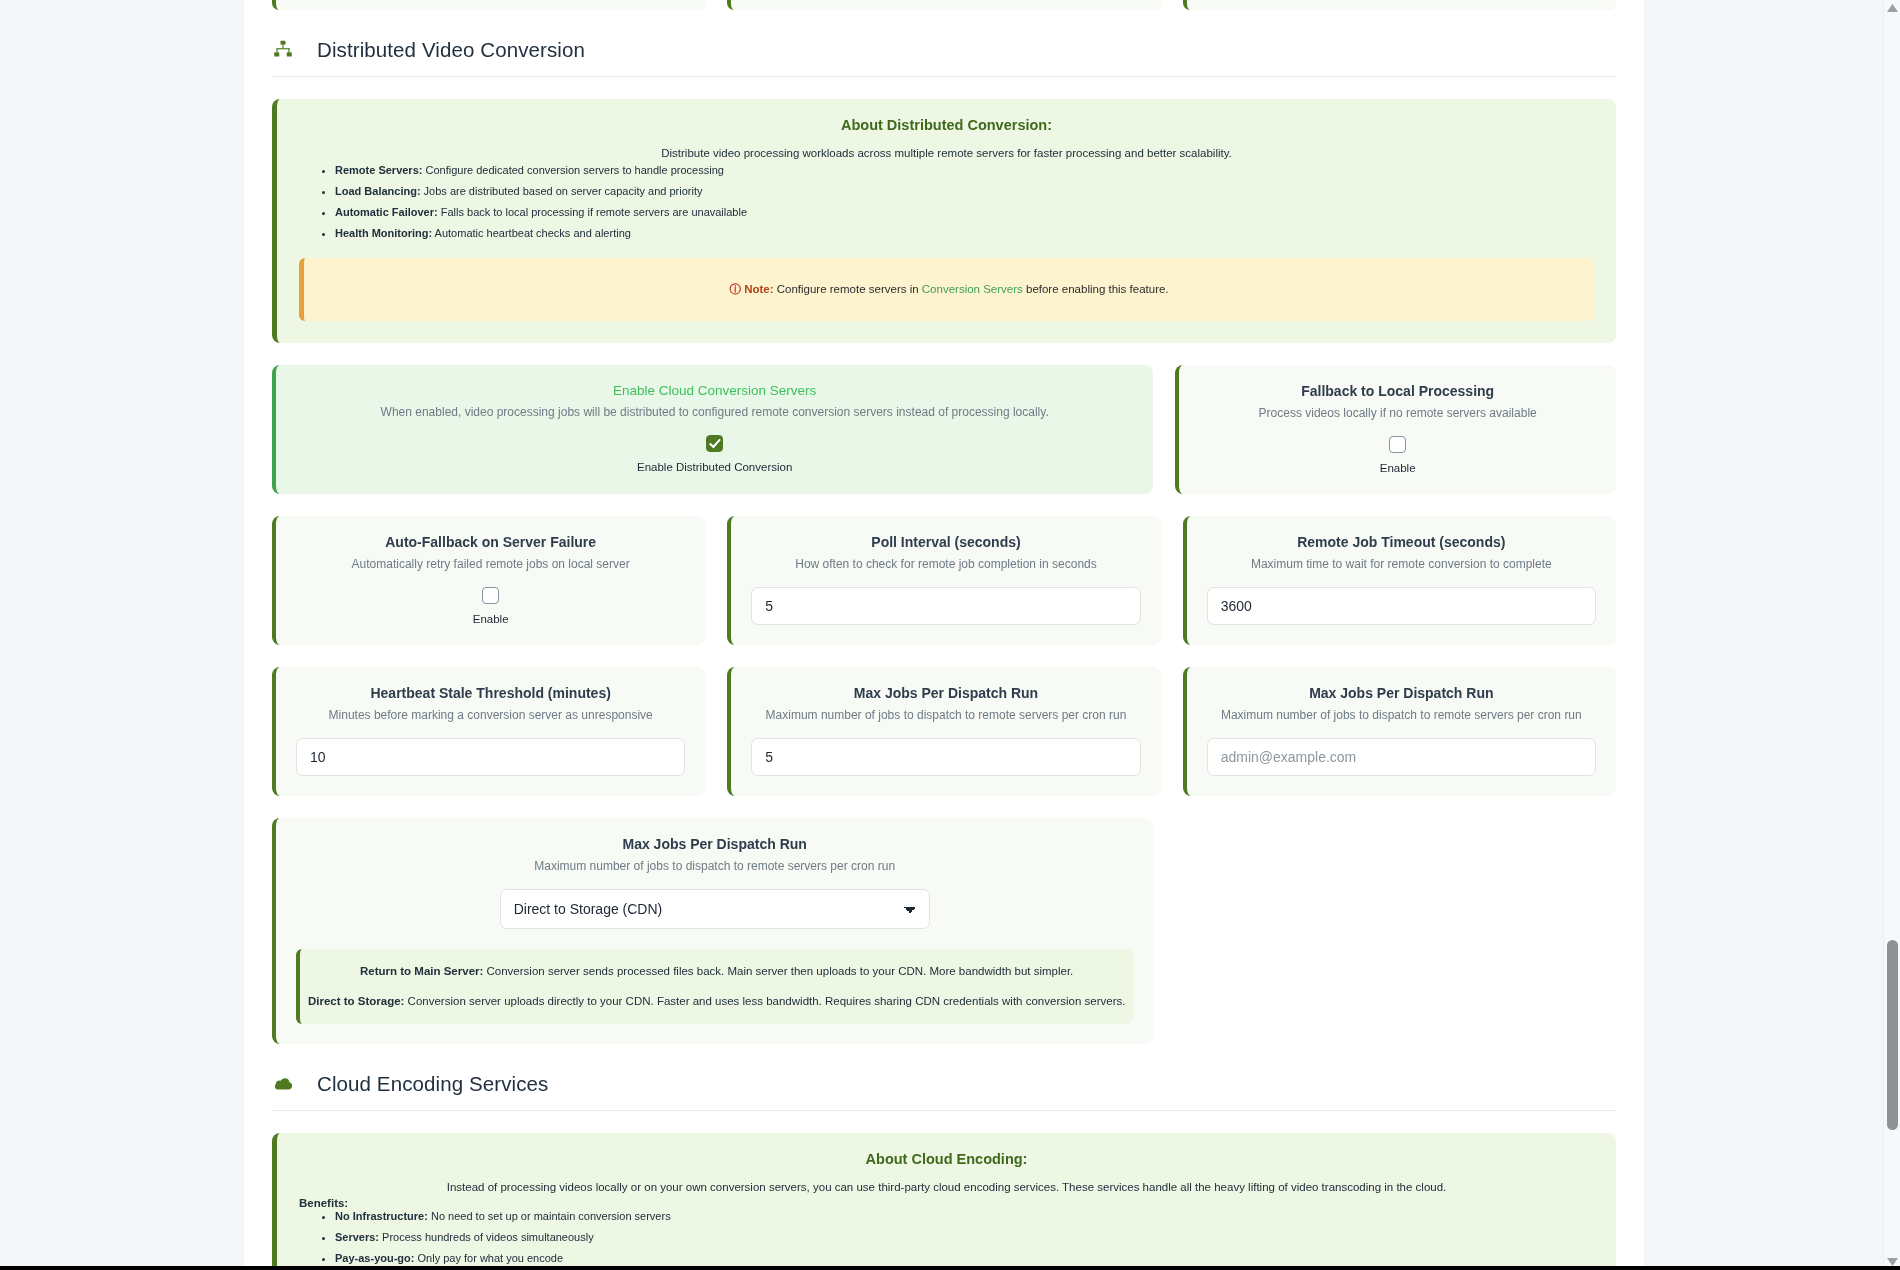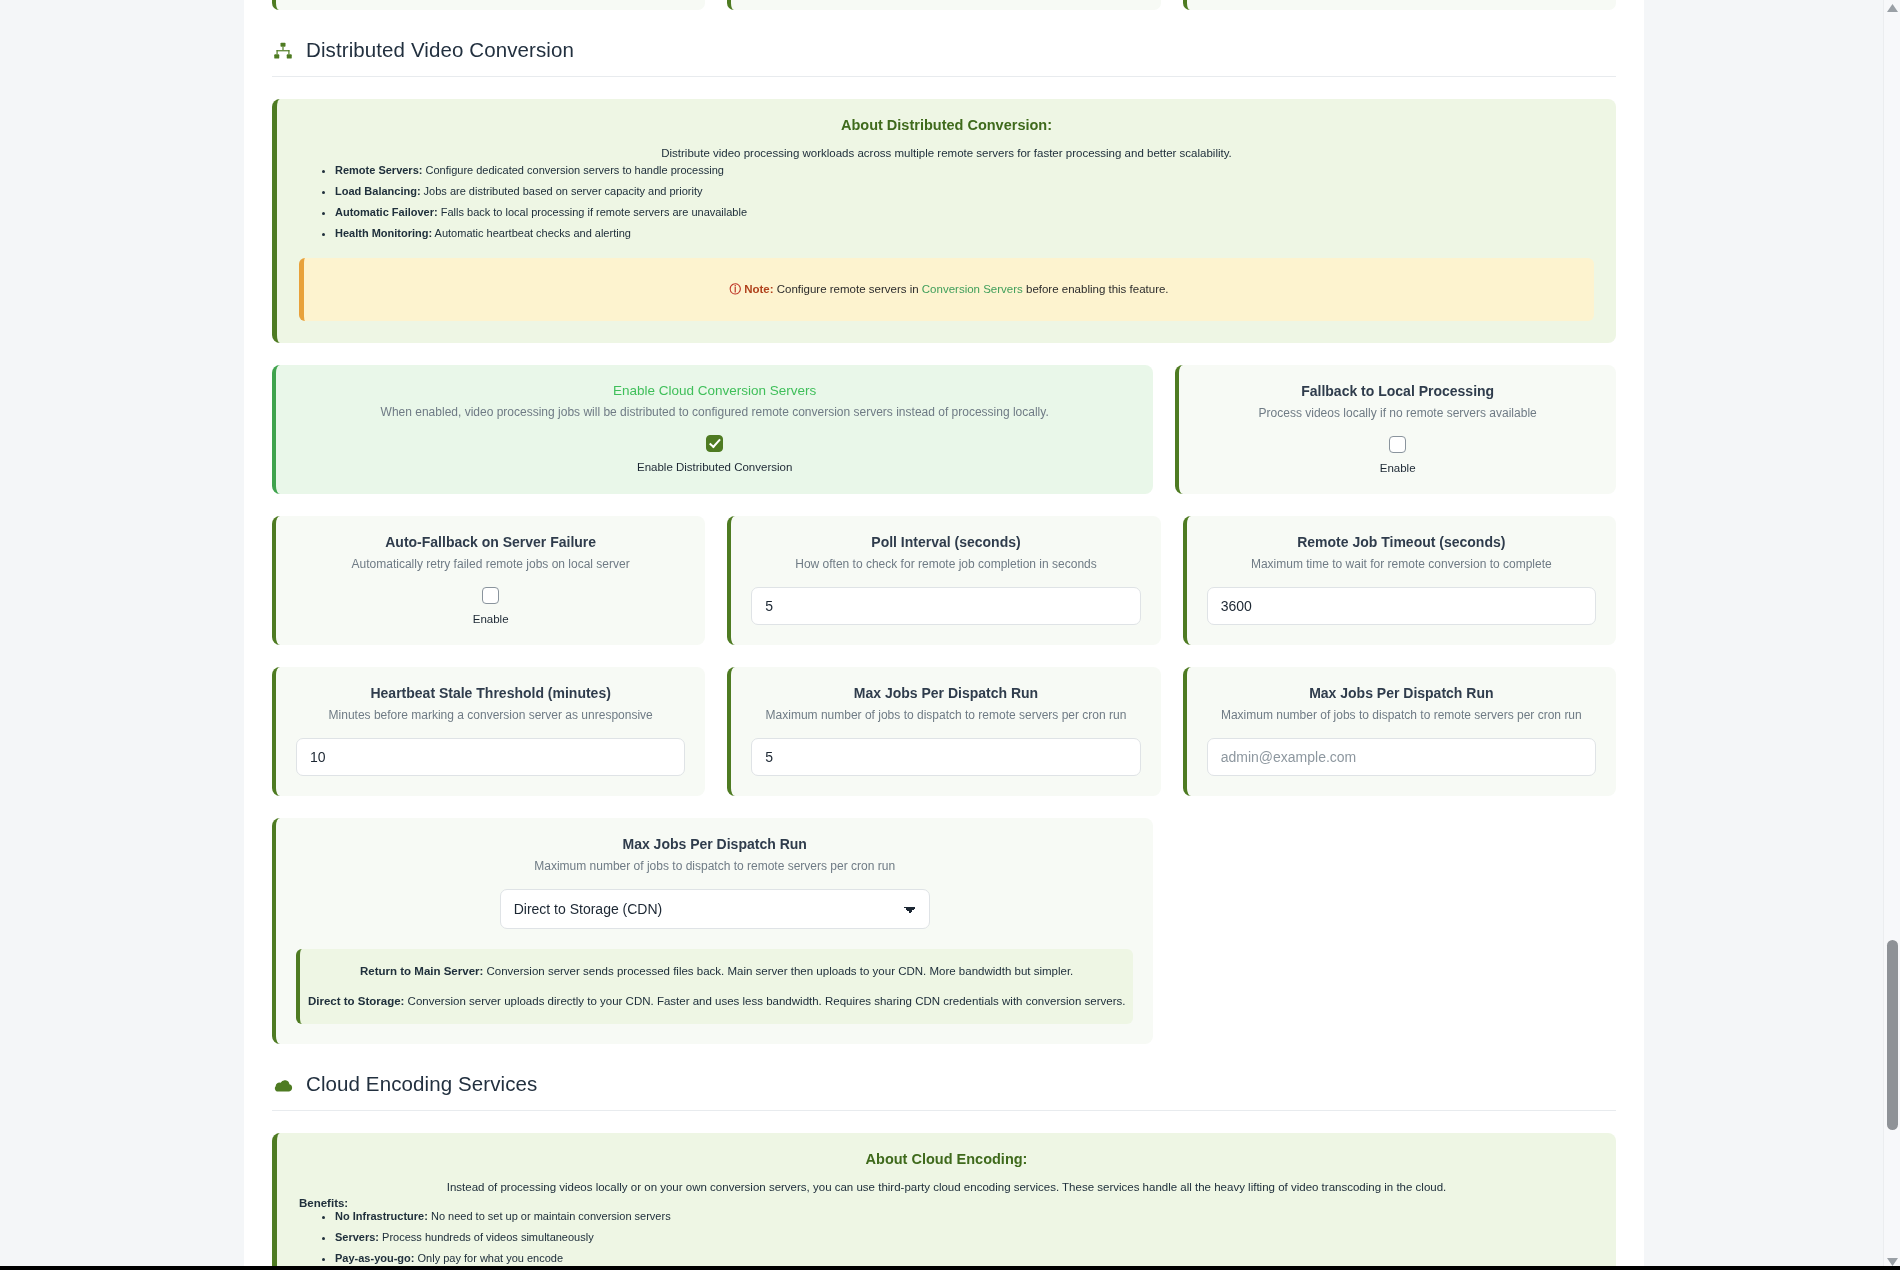--- a/index.html
+++ b/index.html
@@ -34,22 +34,22 @@
     height: 40px;
     margin-top: -30px;
     background: #f7faf5;
     border-left: 4px solid #4e7b22;
     border-radius: 7px;
   }
 
   
   .section-header {
     display: flex;
-    align-items: flex-end;
-    gap: 12px;
+    align-items: flex-start;
+    gap: 23px;
     padding-bottom: 14px;
     border-bottom: 1px solid #e8ebee;
     margin-top: 28px;
   }
   .section-header .sec-icon {
     width: 22px; height: 22px;
     display: inline-flex;
     align-items: center; justify-content: center;
   }
   .section-header .sec-title {

